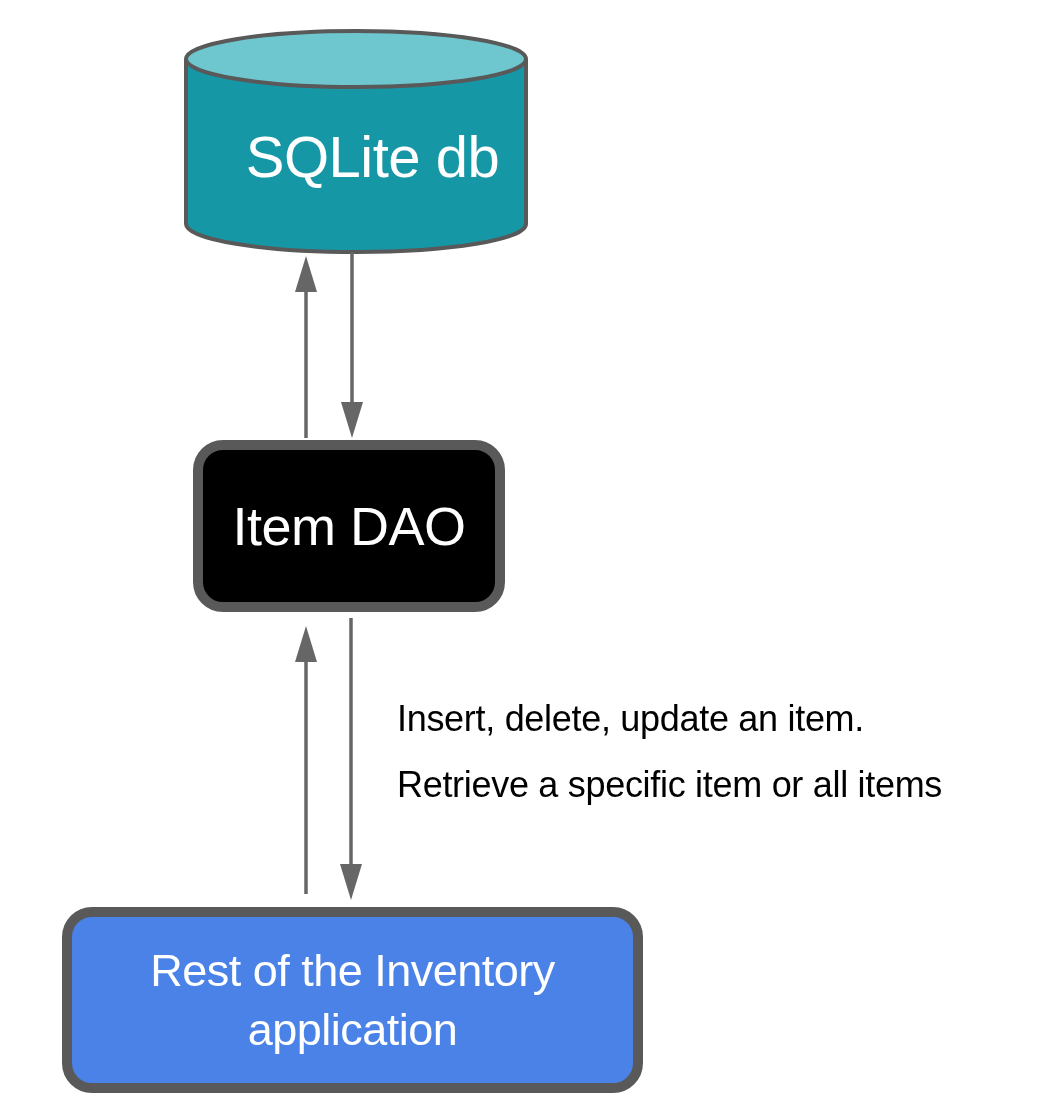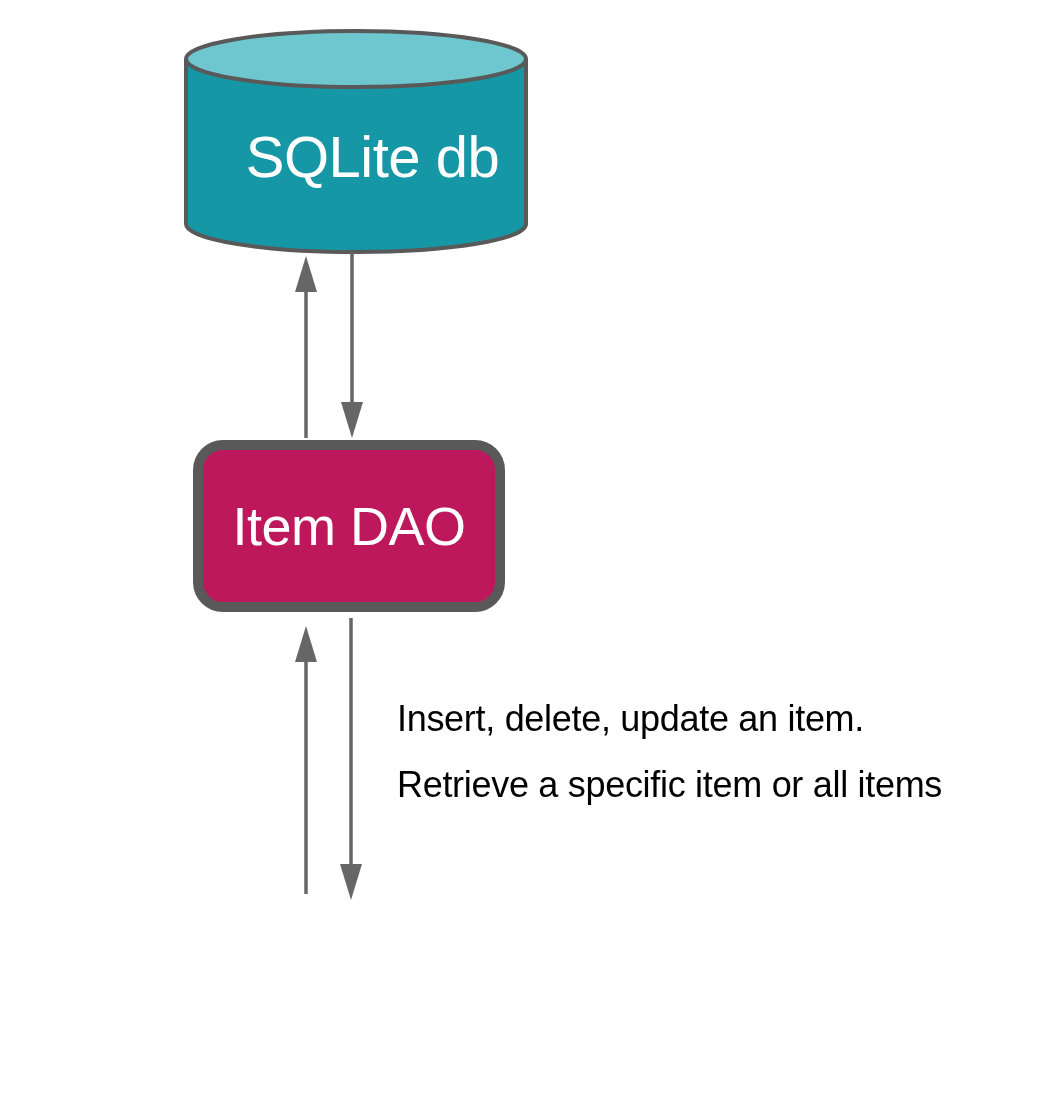--- a/index.html
+++ b/index.html
@@ -45,21 +45,21 @@
     border-radius: 30px;
     display: flex;
     align-items: center;
     justify-content: center;
     text-align: center;
     color: #ffffff;
   }
   .dao-box {
     left: 193px; top: 440px;
     width: 312px; height: 172px;
-    background: #be185d;
+    background: #000000;
     font-size: 54px;
     letter-spacing: -0.5px;
   }
   .app-box {
     left: 62px; top: 907px;
     width: 581px; height: 186px;
     background: #4a82e8;
     font-size: 45px;
     line-height: 1.32;
     letter-spacing: -0.5px;
@@ -111,19 +111,22 @@
       <polygon class="arrow-head" points="351,900 340,864 362,864" fill="#666666"></polygon>
     </g>
   </svg>
 
   <div class="db-label">SQLite db</div>
 
   <div class="node-box dao-box">
     <span>Item DAO</span>
   </div>
 
+  <div class="node-box app-box">
+    <span class="label-inner">Rest of the Inventory application</span>
+  </div>
 
   <div class="annotation">
     <div>Insert, delete, update an item.</div>
     <div>Retrieve a specific item or all items</div>
   </div>
 
 </div>
 
 </body></html>

